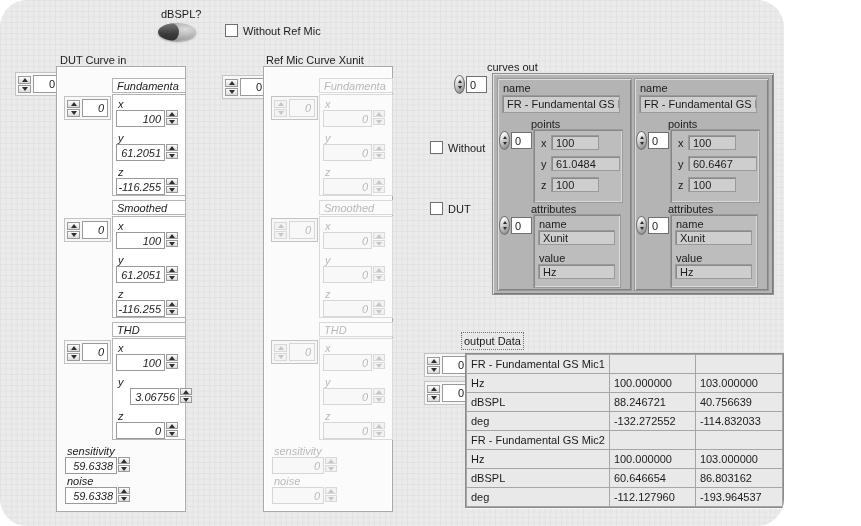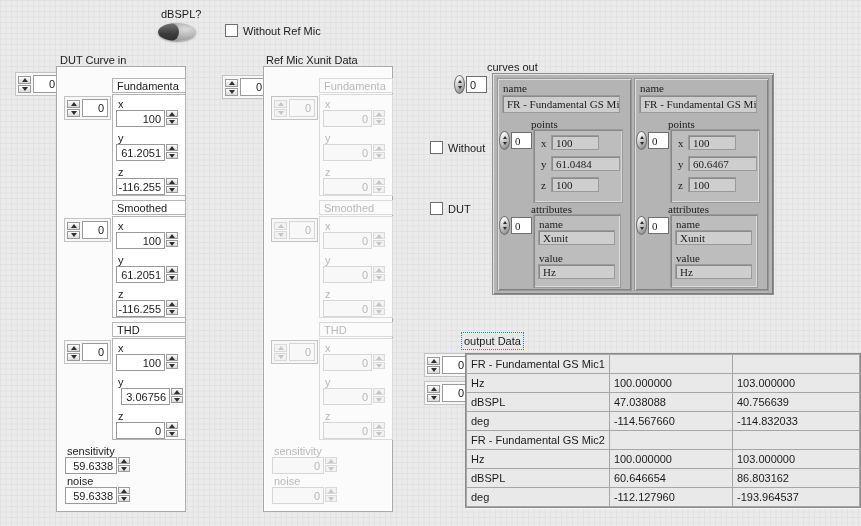--- a/index.html
+++ b/index.html
@@ -1,30 +1,31 @@
 <!DOCTYPE html>
 <html><head>
 <meta charset="utf-8">
 <style>
   * { box-sizing: border-box; margin: 0; padding: 0; }
   html,body { width:861px; height:526px; }
   body { font-family: "Liberation Sans", sans-serif; font-size: 11px; color:#1b1b1b; }
   #screen {
-    position: relative; width: 861px; height: 526px; overflow: hidden;
+    position: relative; width: 784px; height: 526px; overflow: hidden;
     background-color:#ebebeb;
     background-image:
       linear-gradient(#e2e2e2 1px, transparent 1px),
       linear-gradient(90deg, #e2e2e2 1px, transparent 1px);
     background-size: 5.5px 5.5px;
+    border-radius: 27px;
   }
   .abs { position:absolute; }
   .lbl { white-space:nowrap; color:#1b1b1b; line-height:12px; }
 
   
-  .panel-silver { background:#fbfbfb; border:1px solid #a9a9a9; box-shadow: inset 0 0 0 1px #ffffff; }
+  .panel-silver { background:#fbfbfb; border:1px solid #a9a9a9; box-shadow: inset 0 0 0 1px #ffffff; font-style: italic; }
   .hdr { position:absolute; background:#ffffff; border:1px solid #b4b4b4; padding:1px 0 0 4px; height:15px; white-space:nowrap; overflow:hidden; }
   .wbox { position:absolute; background:#ffffff; border:1px solid #b4b4b4; }
   .idx-wrap { position:absolute; display:flex; align-items:center; gap:2px; background:#f7f7f7; border:1px solid #c3c3c3; padding:2px; height:24px; }
   .spin { display:flex; flex-direction:column; gap:1px; width:13px; }
   .sb { width:13px; height:8px; background:linear-gradient(#fdfdfd,#dcdcdc); border:1px solid #9a9a9a; display:flex; align-items:center; justify-content:center; }
   .tri-up { width:0; height:0; border-left:3px solid transparent; border-right:3px solid transparent; border-bottom:4px solid #2f2f2f; }
   .tri-down { width:0; height:0; border-left:3px solid transparent; border-right:3px solid transparent; border-top:4px solid #2f2f2f; }
   .nfield { background:#ffffff; border:1px solid #9a9a9a; height:18px; display:flex; align-items:center; justify-content:flex-end; padding:0 3px; }
   .axis-row { position:absolute; display:flex; align-items:stretch; gap:1px; height:17px; }
   .axis-row .nfield { height:17px; }
@@ -34,21 +35,21 @@
   
   .disabled .lbl { color:#b9b9b9; }
   .disabled .hdr { color:#b9b9b9; border-color:#dadada; background:#fbfbfb; }
   .disabled .wbox { border-color:#dadada; background:#fbfbfb; }
   .disabled .nfield { color:#b9b9b9; border-color:#d6d6d6; background:#f8f8f8; }
   .disabled .sb { border-color:#d9d9d9; background:#f2f2f2; }
   .disabled .tri-up { border-bottom-color:#c6c6c6; }
   .disabled .tri-down { border-top-color:#c6c6c6; }
 
   
-  .cpanel { position:absolute; background:#b4b4b4; border:1px solid #8e8e8e; box-shadow: inset 1px 1px 0 #e3e3e3, inset -1px -1px 0 #7c7c7c; font-family: Liberation Serif, serif; }
+  .cpanel { position:absolute; background:#b4b4b4; border:1px solid #8e8e8e; box-shadow: inset 1px 1px 0 #e3e3e3, inset -1px -1px 0 #7c7c7c; }
   .craised { position:absolute; background:#b4b4b4; border:1px solid #979797; box-shadow: inset 1px 1px 0 #dedede, inset -1px -1px 0 #828282; }
   .csunk { position:absolute; background:#bdbdbd; border:1px solid #9a9a9a; box-shadow: inset 1px 1px 0 #878787, inset -1px -1px 0 #d9d9d9; }
   .cfield { position:absolute; background:#cecece; border:1px solid #9a9a9a; box-shadow: inset 1px 1px 0 #8a8a8a; display:flex; align-items:center; padding:0 4px; white-space:nowrap; overflow:hidden; }
   .rspin { width:11px; height:19px; border-radius:50%; background:linear-gradient(145deg,#fafafa 15%,#8f8f8f 90%); border:1px solid #6f6f6f; display:flex; flex-direction:column; align-items:center; justify-content:space-evenly; }
   .rspin .tri-up { border-left-width:2px; border-right-width:2px; border-bottom-width:3px; }
   .rspin .tri-down { border-left-width:2px; border-right-width:2px; border-top-width:3px; }
   .wfield { background:#ffffff; border:1px solid #6f6f6f; height:17px; display:flex; align-items:center; padding:0 3px; }
   .cidx { position:absolute; display:flex; align-items:center; gap:1px; }
 
   
@@ -212,21 +213,21 @@
         <div class="spin">
             <div class="sb">
               <div class="tri-up"></div>
             </div>
             <div class="sb">
               <div class="tri-down"></div>
             </div>
           </div>
       </div>
       <div class="abs lbl" style="left:5px; top:37px;">y</div>
-      <div class="axis-row" style="left:8px; top:49px;">
+      <div class="axis-row" style="left:17px; top:49px;">
         <div class="nfield" style="width:49px;">3.06756</div>
         <div class="spin">
             <div class="sb">
               <div class="tri-up"></div>
             </div>
             <div class="sb">
               <div class="tri-down"></div>
             </div>
           </div>
       </div>
@@ -263,21 +264,21 @@
           <div class="sb">
             <div class="tri-up"></div>
           </div>
           <div class="sb">
             <div class="tri-down"></div>
           </div>
         </div>
     </div>
   </div>
 
-  <div class="abs lbl" style="left:266px; top:54px;">Ref Mic Xunit Data</div>
+  <div class="abs lbl" style="left:266px; top:54px;">Ref Mic Curve Xunit</div>
   <div class="idx-wrap" style="left:222px; top:75px;">
     <div class="spin">
         <div class="sb">
           <div class="tri-up"></div>
         </div>
         <div class="sb">
           <div class="tri-down"></div>
         </div>
       </div>
     <div class="nfield" style="width:26px;">0</div>
@@ -585,26 +586,26 @@
         <td style="width:125px;"></td>
         <td style="width:129px;"></td>
       </tr>
       <tr>
         <td>Hz</td>
         <td>100.000000</td>
         <td>103.000000</td>
       </tr>
       <tr>
         <td>dBSPL</td>
-        <td>47.038088</td>
+        <td>88.246721</td>
         <td>40.756639</td>
       </tr>
       <tr>
         <td>deg</td>
-        <td>-114.567660</td>
+        <td>-132.272552</td>
         <td>-114.832033</td>
       </tr>
       <tr>
         <td>FR - Fundamental GS Mic2</td>
         <td></td>
         <td></td>
       </tr>
       <tr>
         <td>Hz</td>
         <td>100.000000</td>

